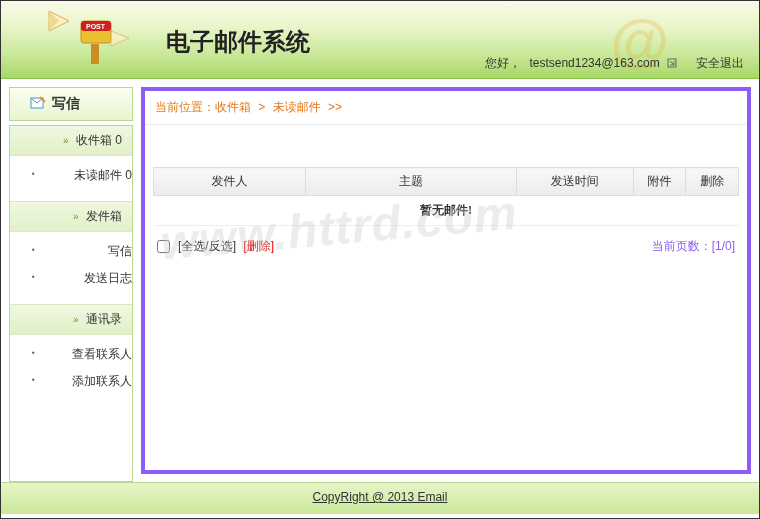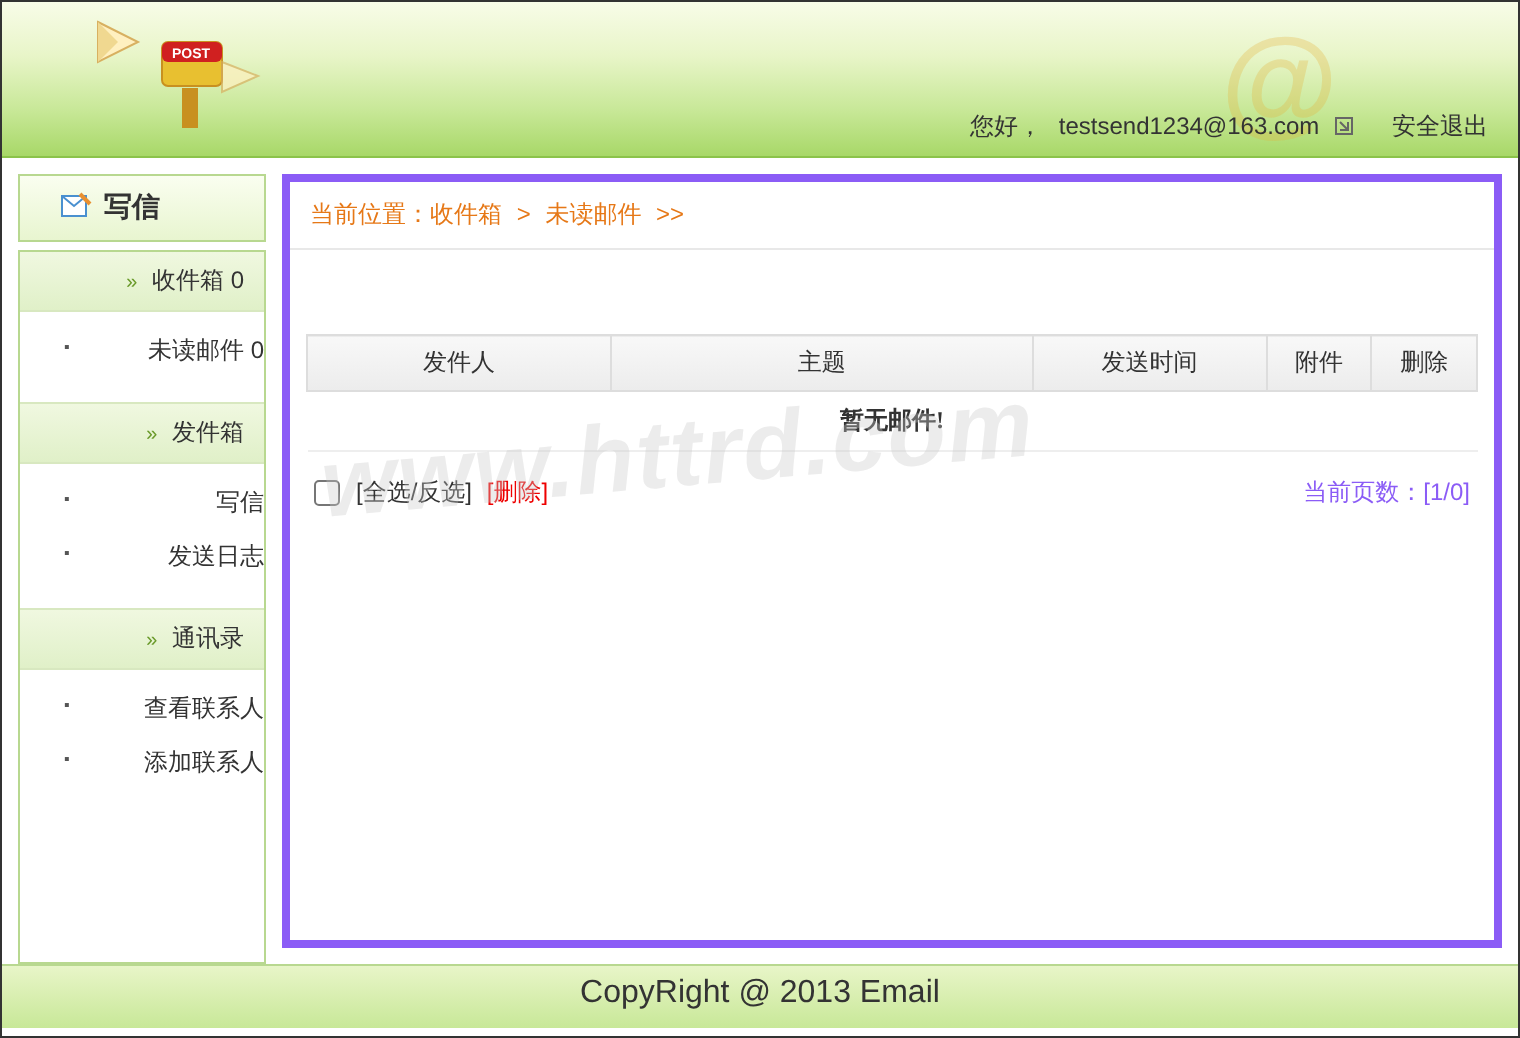--- a/index.html
+++ b/index.html
@@ -39,40 +39,41 @@
     table.mail-table th { background: linear-gradient(to bottom, #f8f8f8, #ececec); border: 1px solid #ddd; padding: 5px 4px; font-weight: normal; text-align: center; color: #333; font-size: 12px; }
     table.mail-table td { border-bottom: 1px solid #eee; padding: 6px 4px; text-align: center; }
     .empty-msg { text-align: center; padding: 8px; font-weight: bold; color: #333; font-family: Liberation Serif, serif; }
     
     .select-row { padding: 12px 4px; display: flex; align-items: center; }
     .select-row input { margin-right: 8px; }
     .select-actions { color: #333; }
     .del-link { color: #e00; margin-left: 4px; }
     .page-info { margin-left: auto; color: #8b5cf6; }
     
-    .footer { height: 32px; background: linear-gradient(to bottom, #e8f5c8, #c8e898); text-align: center; line-height: 28px; font-size: 16px; color: #333; border-top: 1px solid #b8d890; }
+    .footer { height: 32px; background: linear-gradient(to bottom, #e8f5c8, #c8e898); text-align: center; line-height: 28px; font-size: 12px; color: #333; border-top: 1px solid #b8d890; text-decoration: underline; }
     
     .watermark { position: absolute; top: 200px; left: 160px; font-size: 48px; font-family: Arial; font-weight: bold; color: rgba(200,200,200,0.35); transform: rotate(-5deg); pointer-events: none; z-index: 100; font-style: italic; letter-spacing: 1px; }
   </style>
 </head>
 <body>
 
 <div class="header">
   <div class="at-bg">@</div>
   <div class="header-icon">
     <svg width="90" height="65" viewBox="0 0 90 65">
       <rect x="40" y="15" width="30" height="22" rx="3" fill="#e8c030" stroke="#c89020"></rect>
       <rect x="40" y="15" width="30" height="10" rx="3" fill="#d02020"></rect>
       <text x="45" y="23" font-size="7" fill="#fff" font-weight="bold">POST</text>
       <rect x="50" y="38" width="8" height="20" fill="#c89020"></rect>
       <polygon points="8,5 28,15 8,25" fill="#fff0c0" stroke="#d8b060"></polygon>
       <polygon points="8,5 18,15 8,25" fill="#f0d890"></polygon>
       <polygon points="70,25 88,32 70,40" fill="#fff0c0" stroke="#d8b060" opacity="0.7"></polygon>
     </svg>
   </div>
+  <div class="header-title">电子邮件系统</div>
   <div class="header-right">
     <span>您好，</span>
     <a href="#">testsend1234@163.com</a>
     <span class="link-icon">
       <svg width="10" height="10" viewBox="0 0 10 10">
           <rect x="1" y="1" width="8" height="8" fill="none" stroke="#666"></rect>
           <path d="M3 3 L7 7 M7 3 L7 7 L3 7" stroke="#666" fill="none"></path>
         </svg>
     </span>
     &nbsp;

